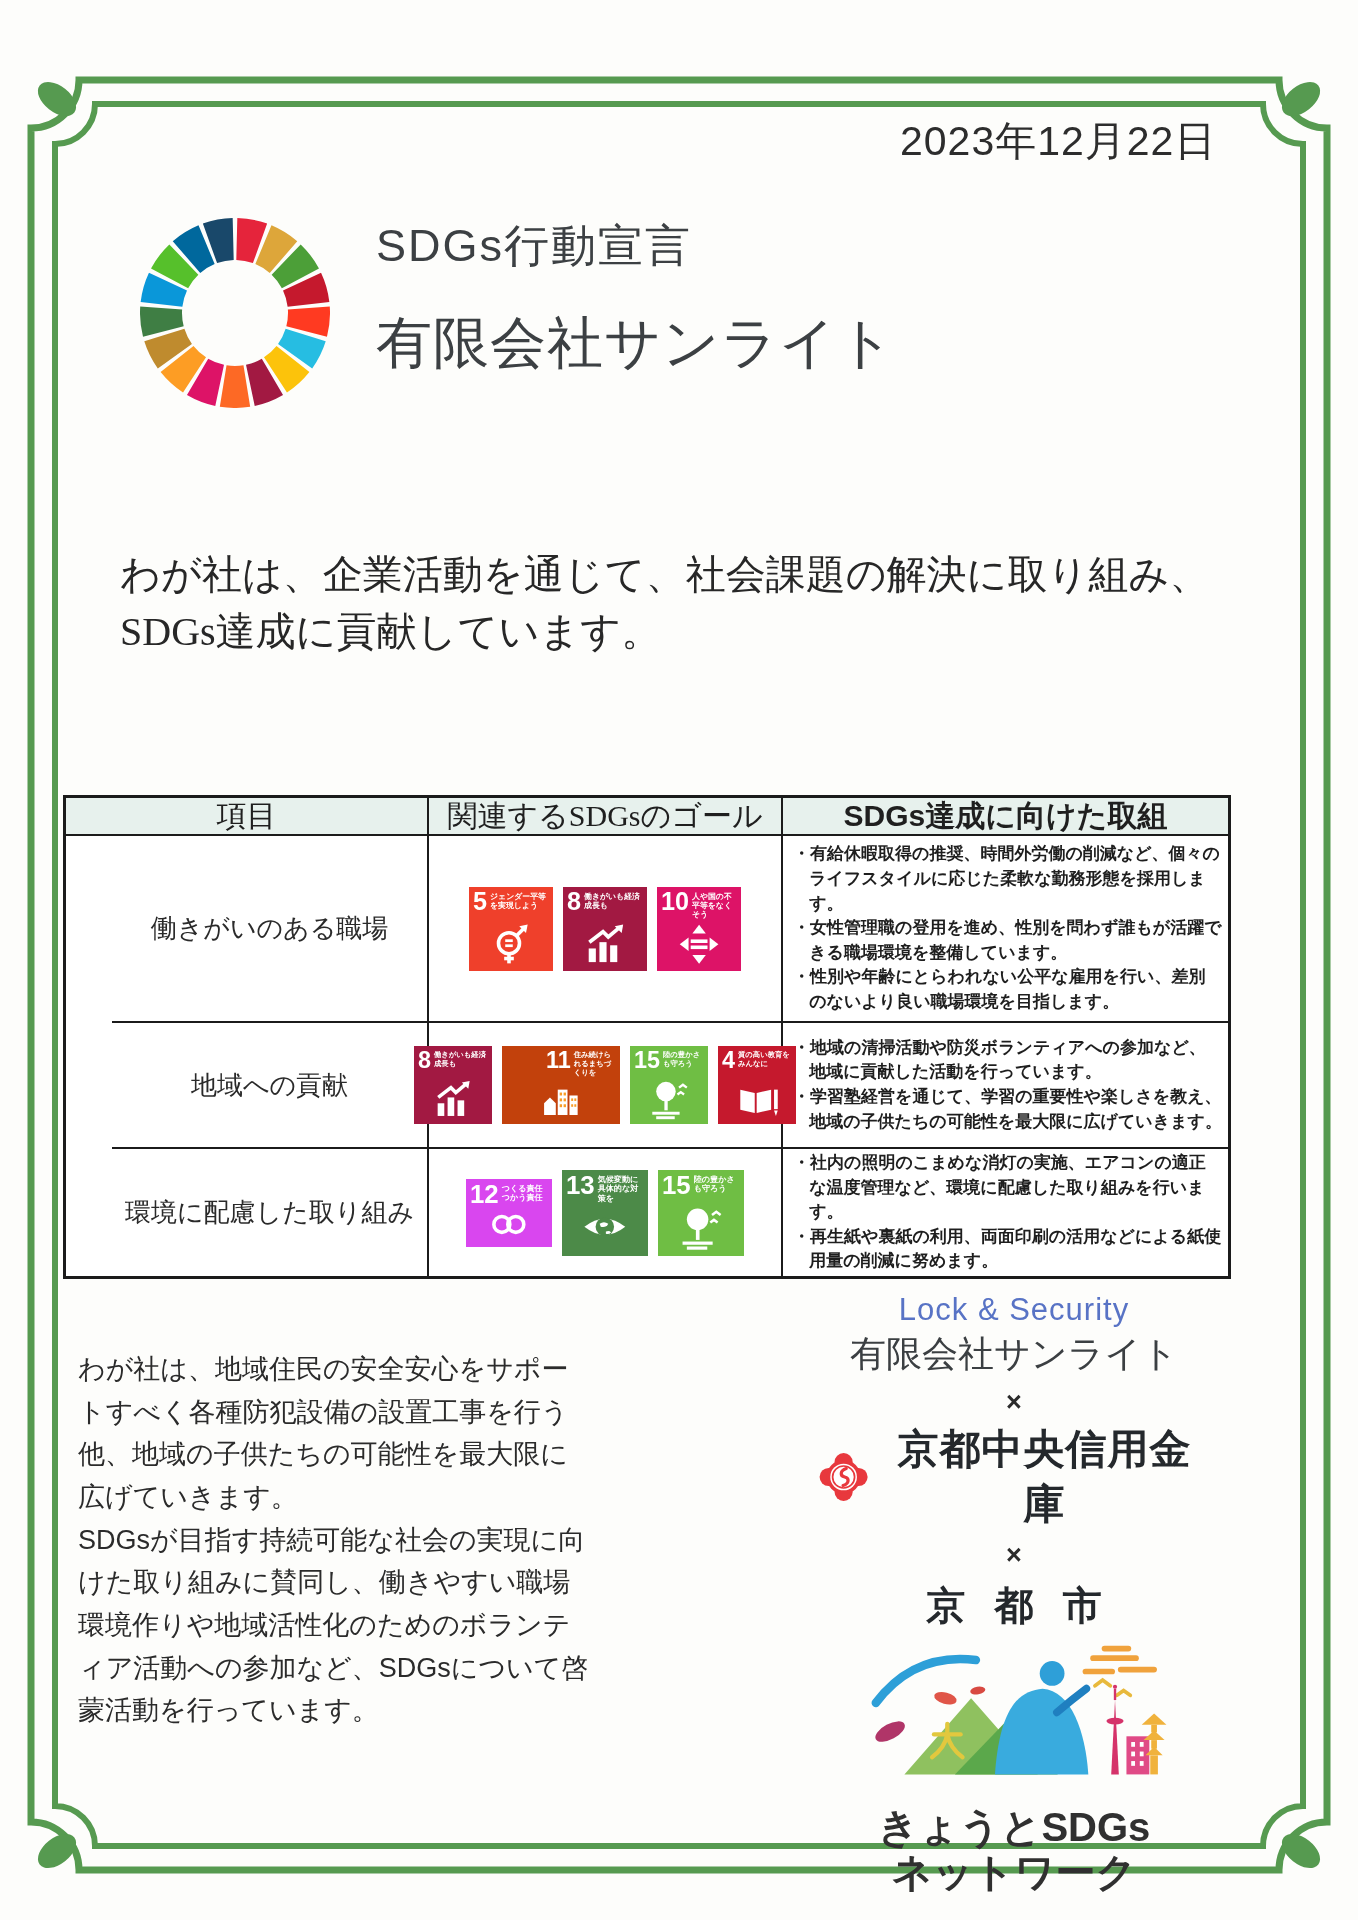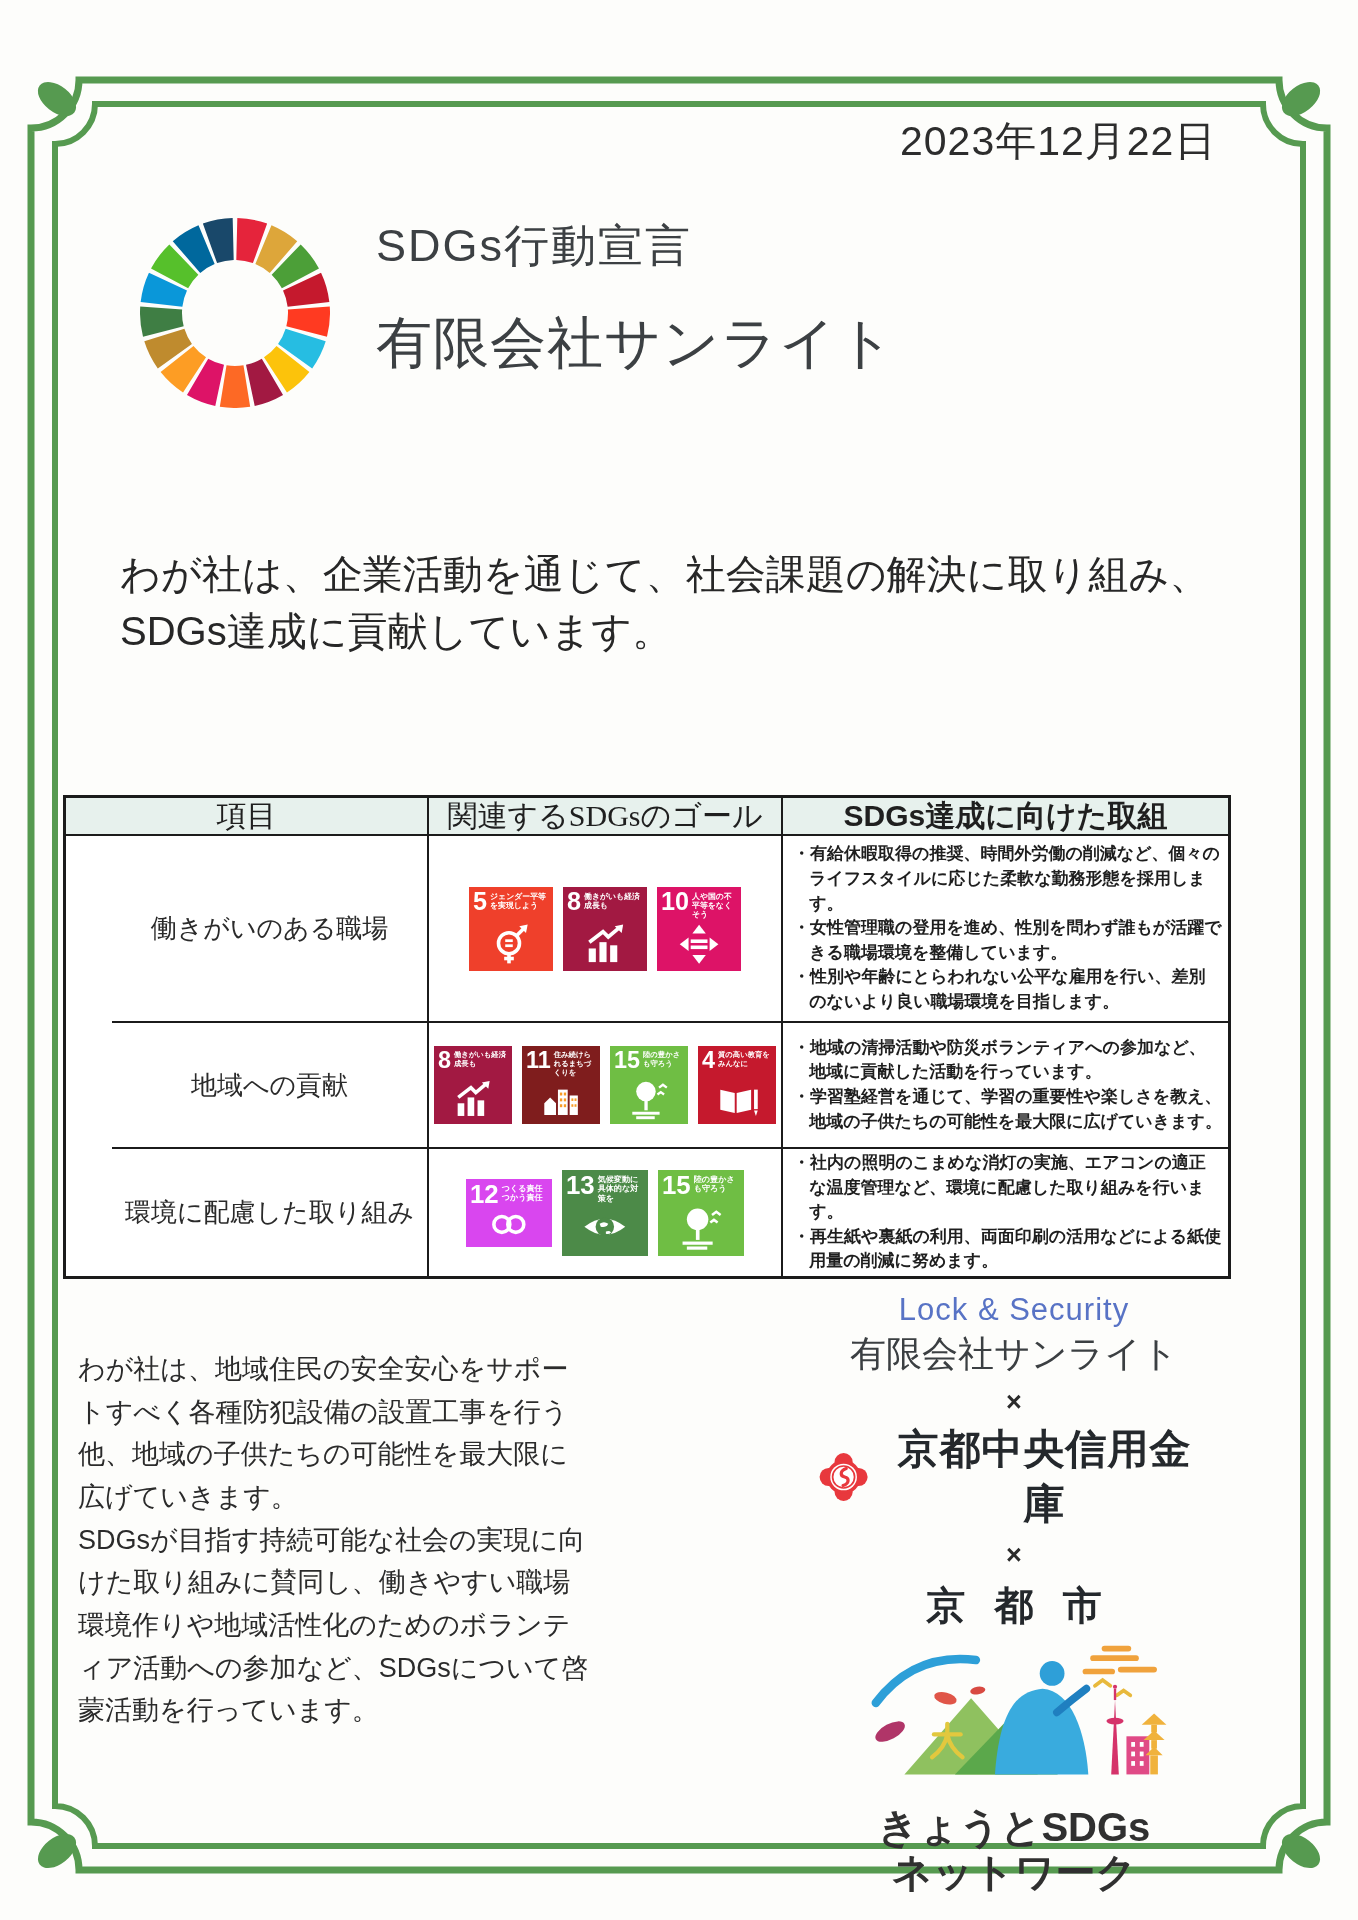--- a/index.html
+++ b/index.html
@@ -7,21 +7,21 @@
     width:1358px;height:1920px;position:relative;overflow:hidden;
     background:#fdfdfb;
     font-family:"Liberation Sans","DejaVu Sans",sans-serif;
     color:#2b2b2b;
   }
   .frame-svg{position:absolute;left:0;top:0;width:1358px;height:1920px;pointer-events:none;}
   .date{position:absolute;left:900px;top:114px;font-size:41px;letter-spacing:1px;color:#2d2d2d;}
   .wheel{position:absolute;left:140px;top:218px;width:190px;height:190px;}
   .title-declaration{position:absolute;left:376px;top:216px;font-size:45px;color:#3c4043;letter-spacing:2px;}
   .title-company{position:absolute;left:376px;top:306px;font-size:56px;color:#3c4043;letter-spacing:1px;}
-  .statement{position:absolute;left:120px;top:546px;font-size:40px;line-height:1.43;color:#272727;}
+  .statement{position:absolute;left:120px;top:546px;font-size:40px;line-height:1.43;color:#272727;font-family:Liberation Serif, serif;}
   
   .decl-table{
     position:absolute;left:63px;top:795px;width:1162px;
     display:grid;grid-template-columns:363px 354px 445px;
     grid-template-rows:38px 187px 126px 127px;
     border:3px solid #1b1b1b;background:#fff;
   }
   .cell{border-right:2px solid #1b1b1b;border-bottom:2px solid #1b1b1b;box-sizing:border-box;min-width:0;}
   .last-col{border-right:none;font-weight:bold;}
   .last-row{border-bottom:none;}
@@ -159,21 +159,21 @@
           <div class="sdg-label" style="font-size: 7.332px;">働きがいも経済成長も</div>
         </div>
         <div class="sdg-sym"><svg viewBox="0 0 24 24">
             <rect x="4.2" y="14.5" width="3.4" height="6.5" fill="#fff"></rect>
             <rect x="9.3" y="11.5" width="3.4" height="9.5" fill="#fff"></rect>
             <rect x="14.4" y="13" width="3.4" height="8" fill="#fff"></rect>
             <path d="M4.5 11.5 L 11 6.5 L 13.5 9 L 18.5 4.8" stroke="#fff" stroke-width="1.8" fill="none"></path>
             <polygon points="20.6,3.1 16.6,3.9 19.9,7.1" fill="#fff"></polygon>
           </svg></div>
       </div>
-      <div class="sdg-tile" style="width: 78px; height: 78px; background: #7f1d1d;">
+      <div class="sdg-tile" style="width: 78px; height: 78px; background: #c2410c; padding-left: 40px;">
         <div class="sdg-top">
           <div class="sdg-num" style="font-size: 23.4px;">11</div>
           <div class="sdg-label" style="font-size: 7.332px;">住み続けられるまちづくりを</div>
         </div>
         <div class="sdg-sym"><svg viewBox="0 0 24 24">
             <polygon points="3.5,20.5 3.5,14.5 6.5,11.5 9.5,14.5 9.5,20.5" fill="#fff"></polygon>
             <rect x="10.5" y="7.5" width="5" height="13" fill="#fff"></rect>
             <rect x="16.5" y="10.5" width="4.2" height="10" fill="#fff"></rect>
             <g fill="#F99D26">
               <rect x="11.5" y="9" width="1.2" height="1.5"></rect>

